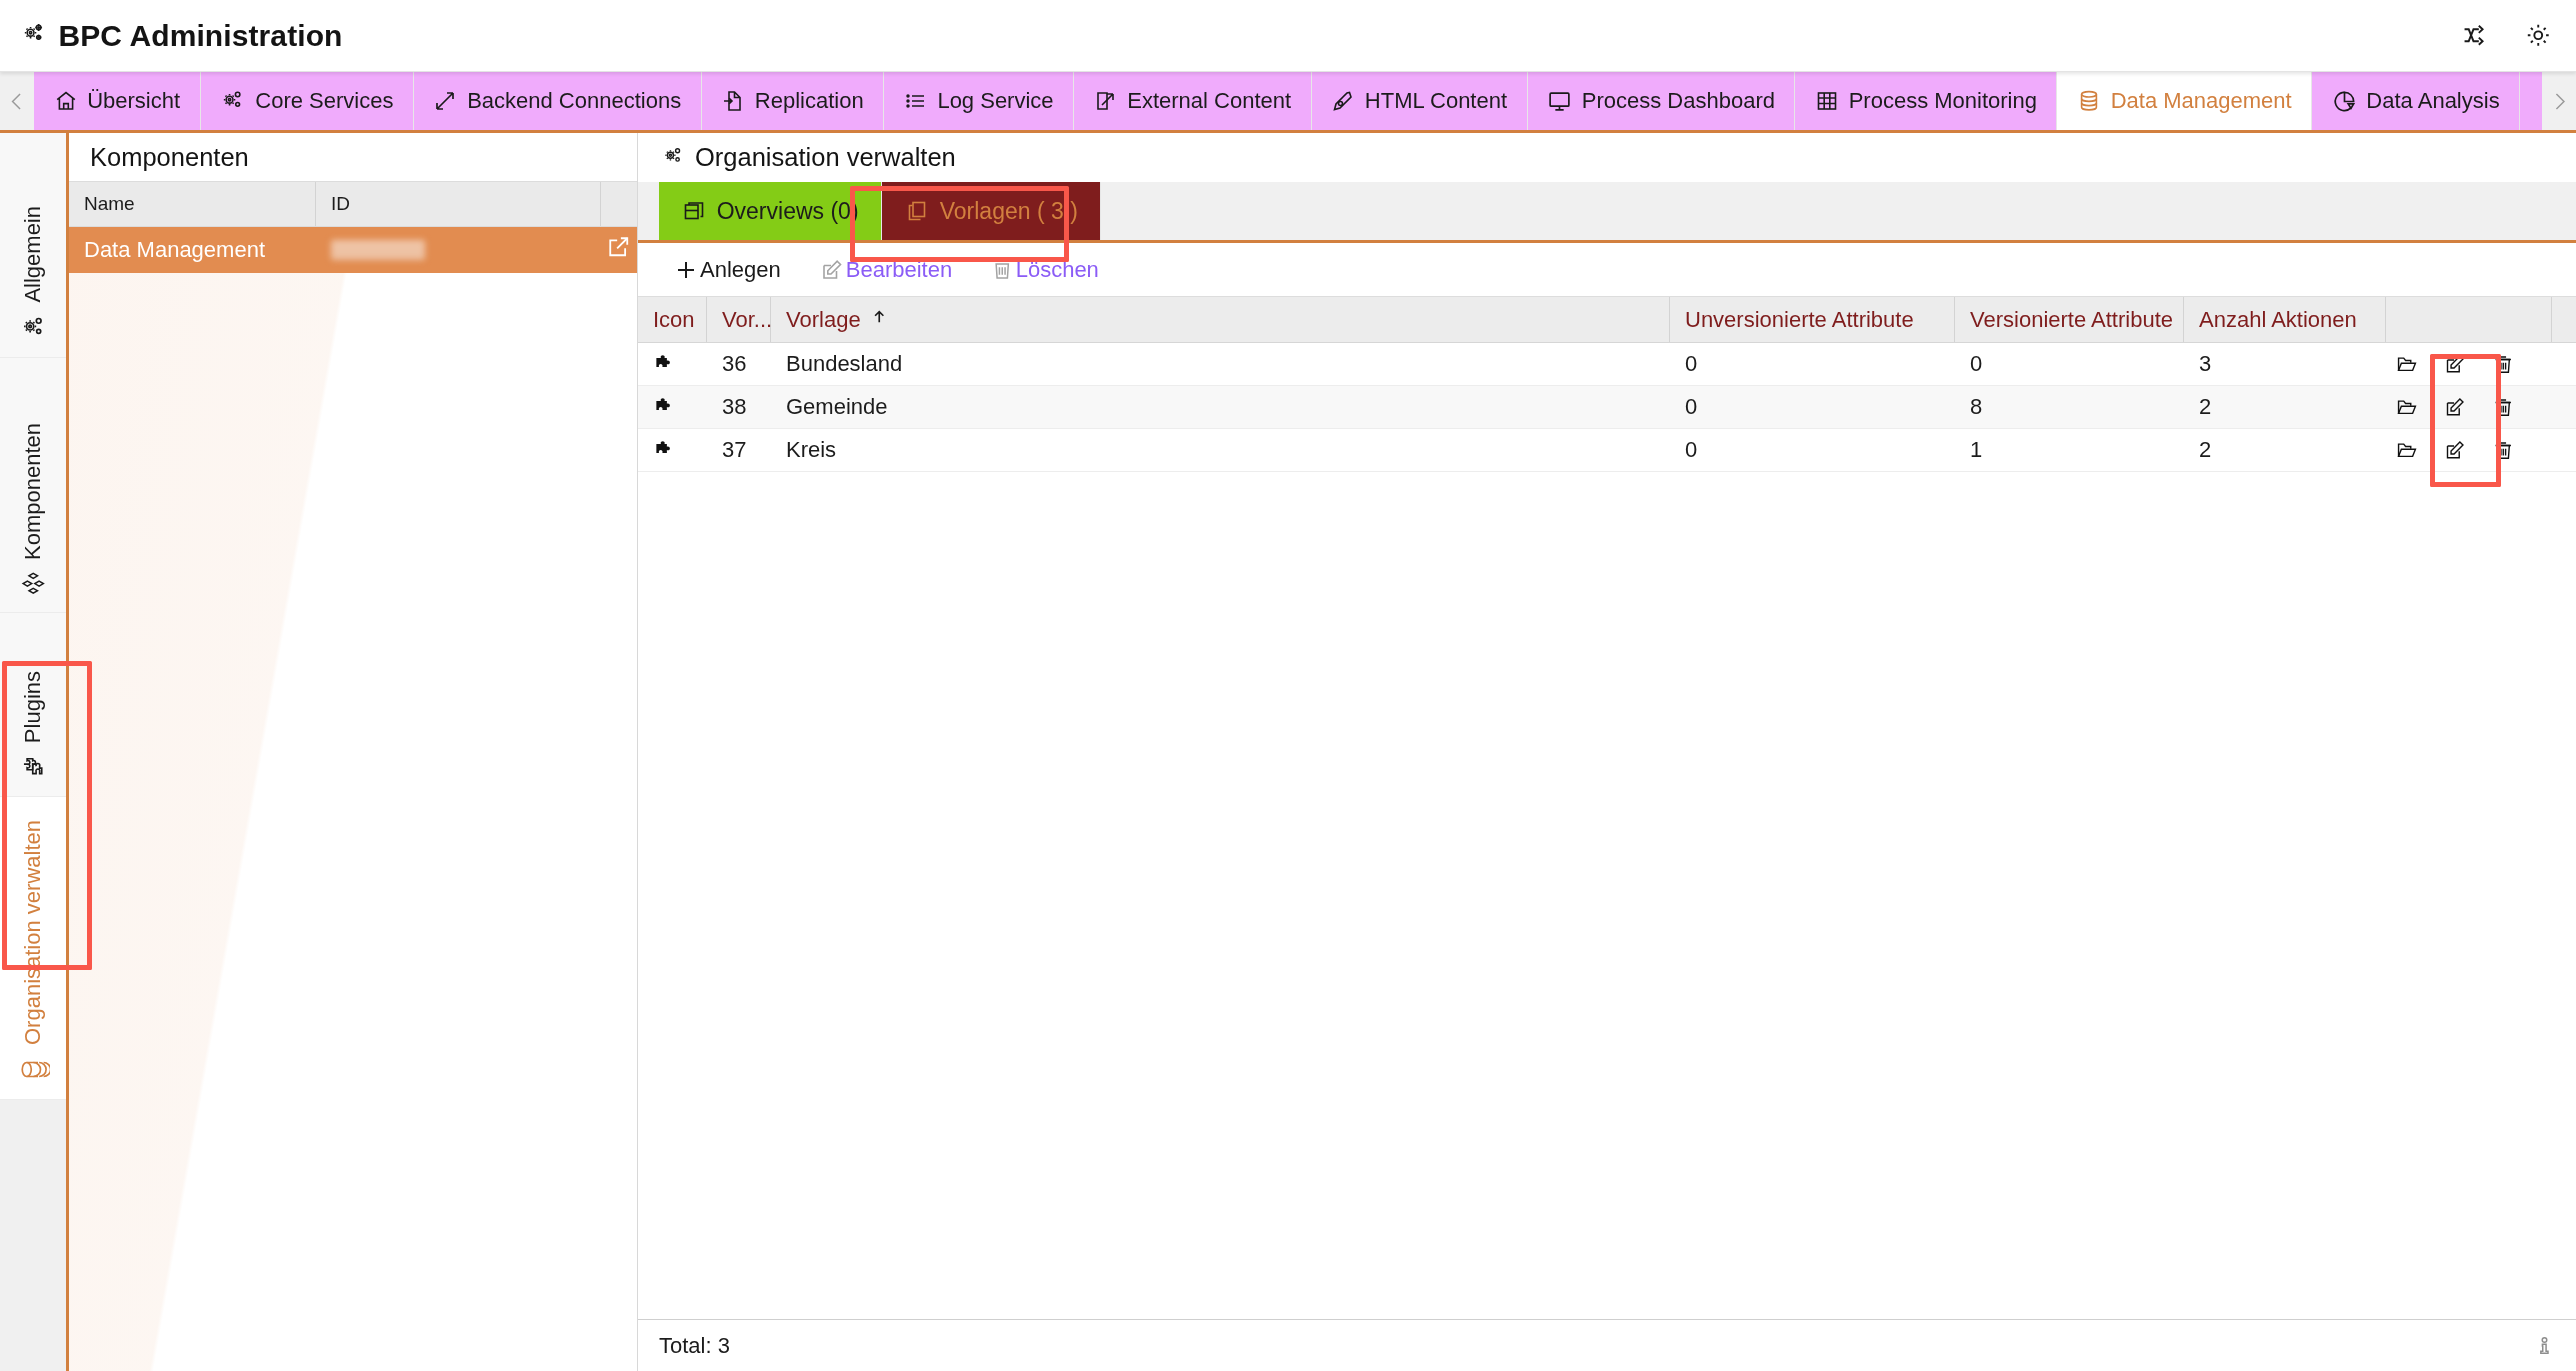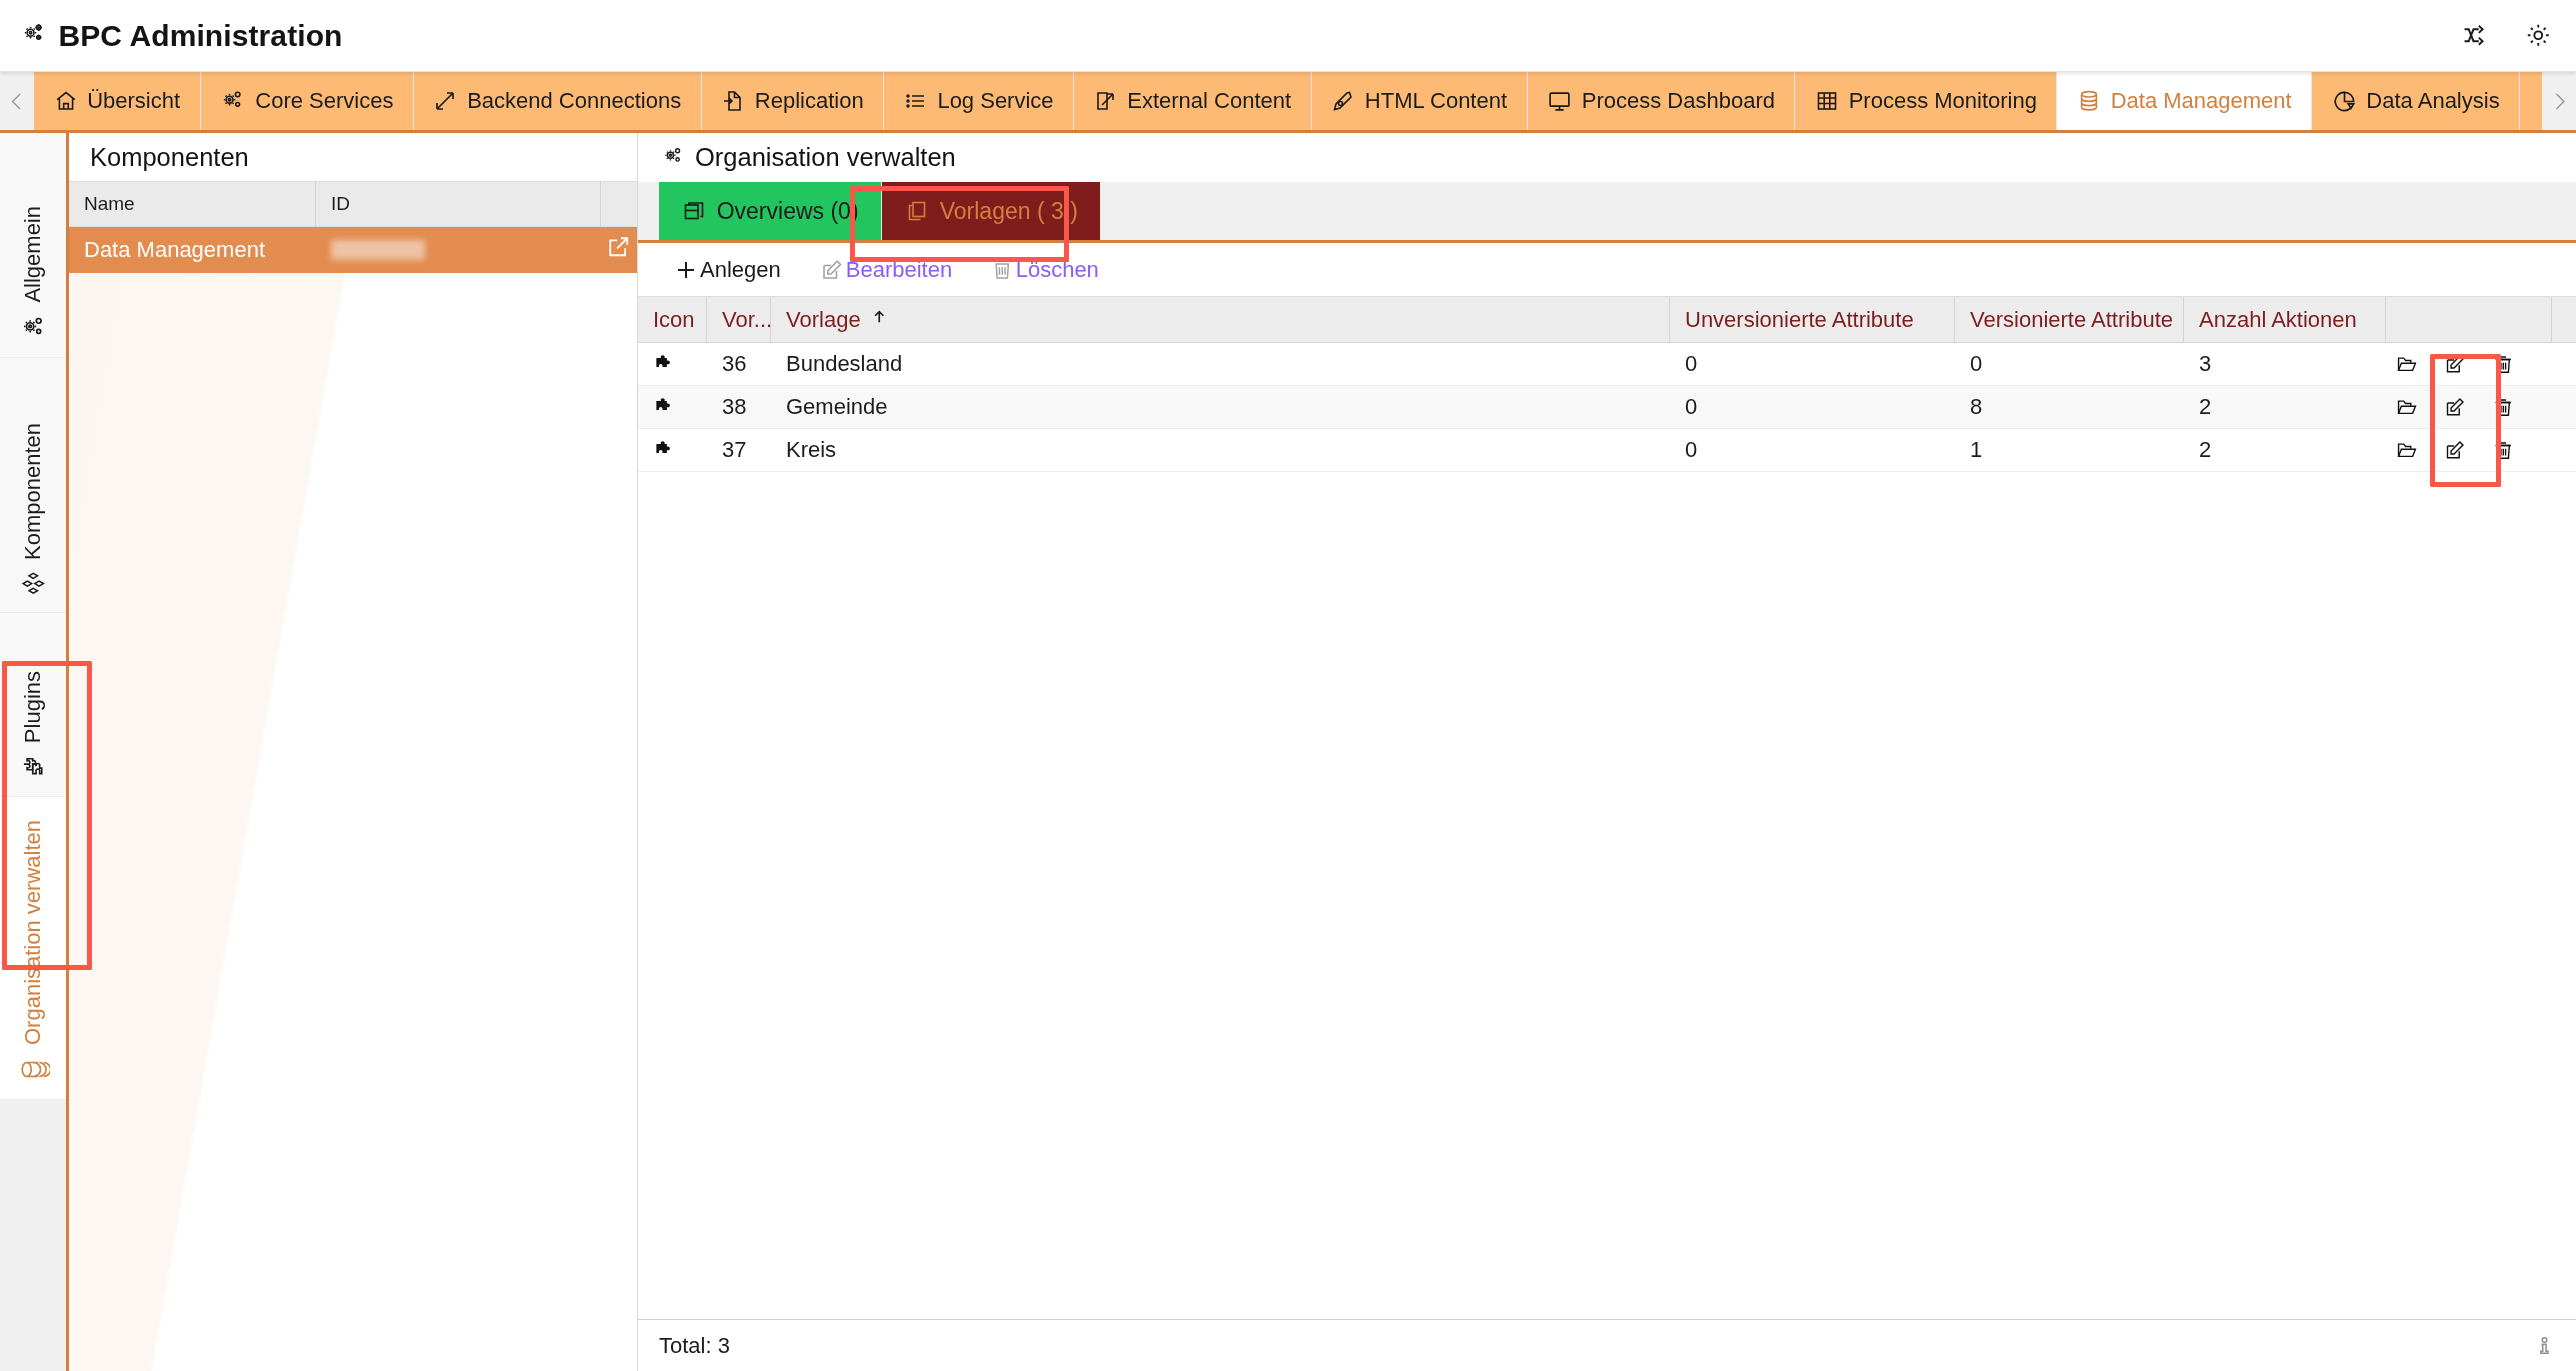--- a/index.html
+++ b/index.html
@@ -36,21 +36,21 @@
     position: relative; z-index: 5;
   }
   .tab-arrow {
     width: 34px; display: flex; align-items: center; justify-content: center;
     color: #9a9a9a; cursor: pointer; flex: 0 0 auto;
   }
   .tabs-scroll { display: flex; align-items: stretch; overflow: hidden; flex: 1 1 auto; }
   .tab {
     display: flex; align-items: center; gap: 9.7px;
     padding: 0 19.5px;
-    background: #fdba74;
+    background: #f0abfc;
     border-right: 1.5px solid #e7e7e7;
     white-space: nowrap;
     cursor: pointer;
     flex: 0 0 auto;
   }
   .tab .tab-label { font-size: 22px; color: #1c1c1c; }
   .tab.active { background: #ffffff; }
   .tab.active .tab-label { color: #d2803f; }
   .tab.active svg { stroke: #d2803f; }
   .tab svg { stroke: #1a1a1a; }
@@ -141,21 +141,21 @@
   }
   .main-head-title { font-size: 25.5px; color: #141414; }
 
   .subtabs {
     height: 61px; display: flex; align-items: stretch;
     background: #f0f0f0; border-bottom: 3px solid #d2803f;
     padding-left: 21px;
   }
   .subtab {
     display: flex; align-items: center; gap: 11.2px;
-    padding: 0 22.5px; background: #22c55e;
+    padding: 0 22.5px; background: #84cc16;
     border-right: 1.5px solid #e7e7e7;
     cursor: pointer; white-space: nowrap;
   }
   .subtab .st-label { font-size: 23px; color: #1c1c1c; }
   .subtab.active { background: #7f1d1d; }
   .subtab.active .st-label { color: #d2803f; }
   .subtab.active svg { stroke: #d2803f; }
   .subtab svg { stroke: #1a1a1a; }
 
   .toolbar {

